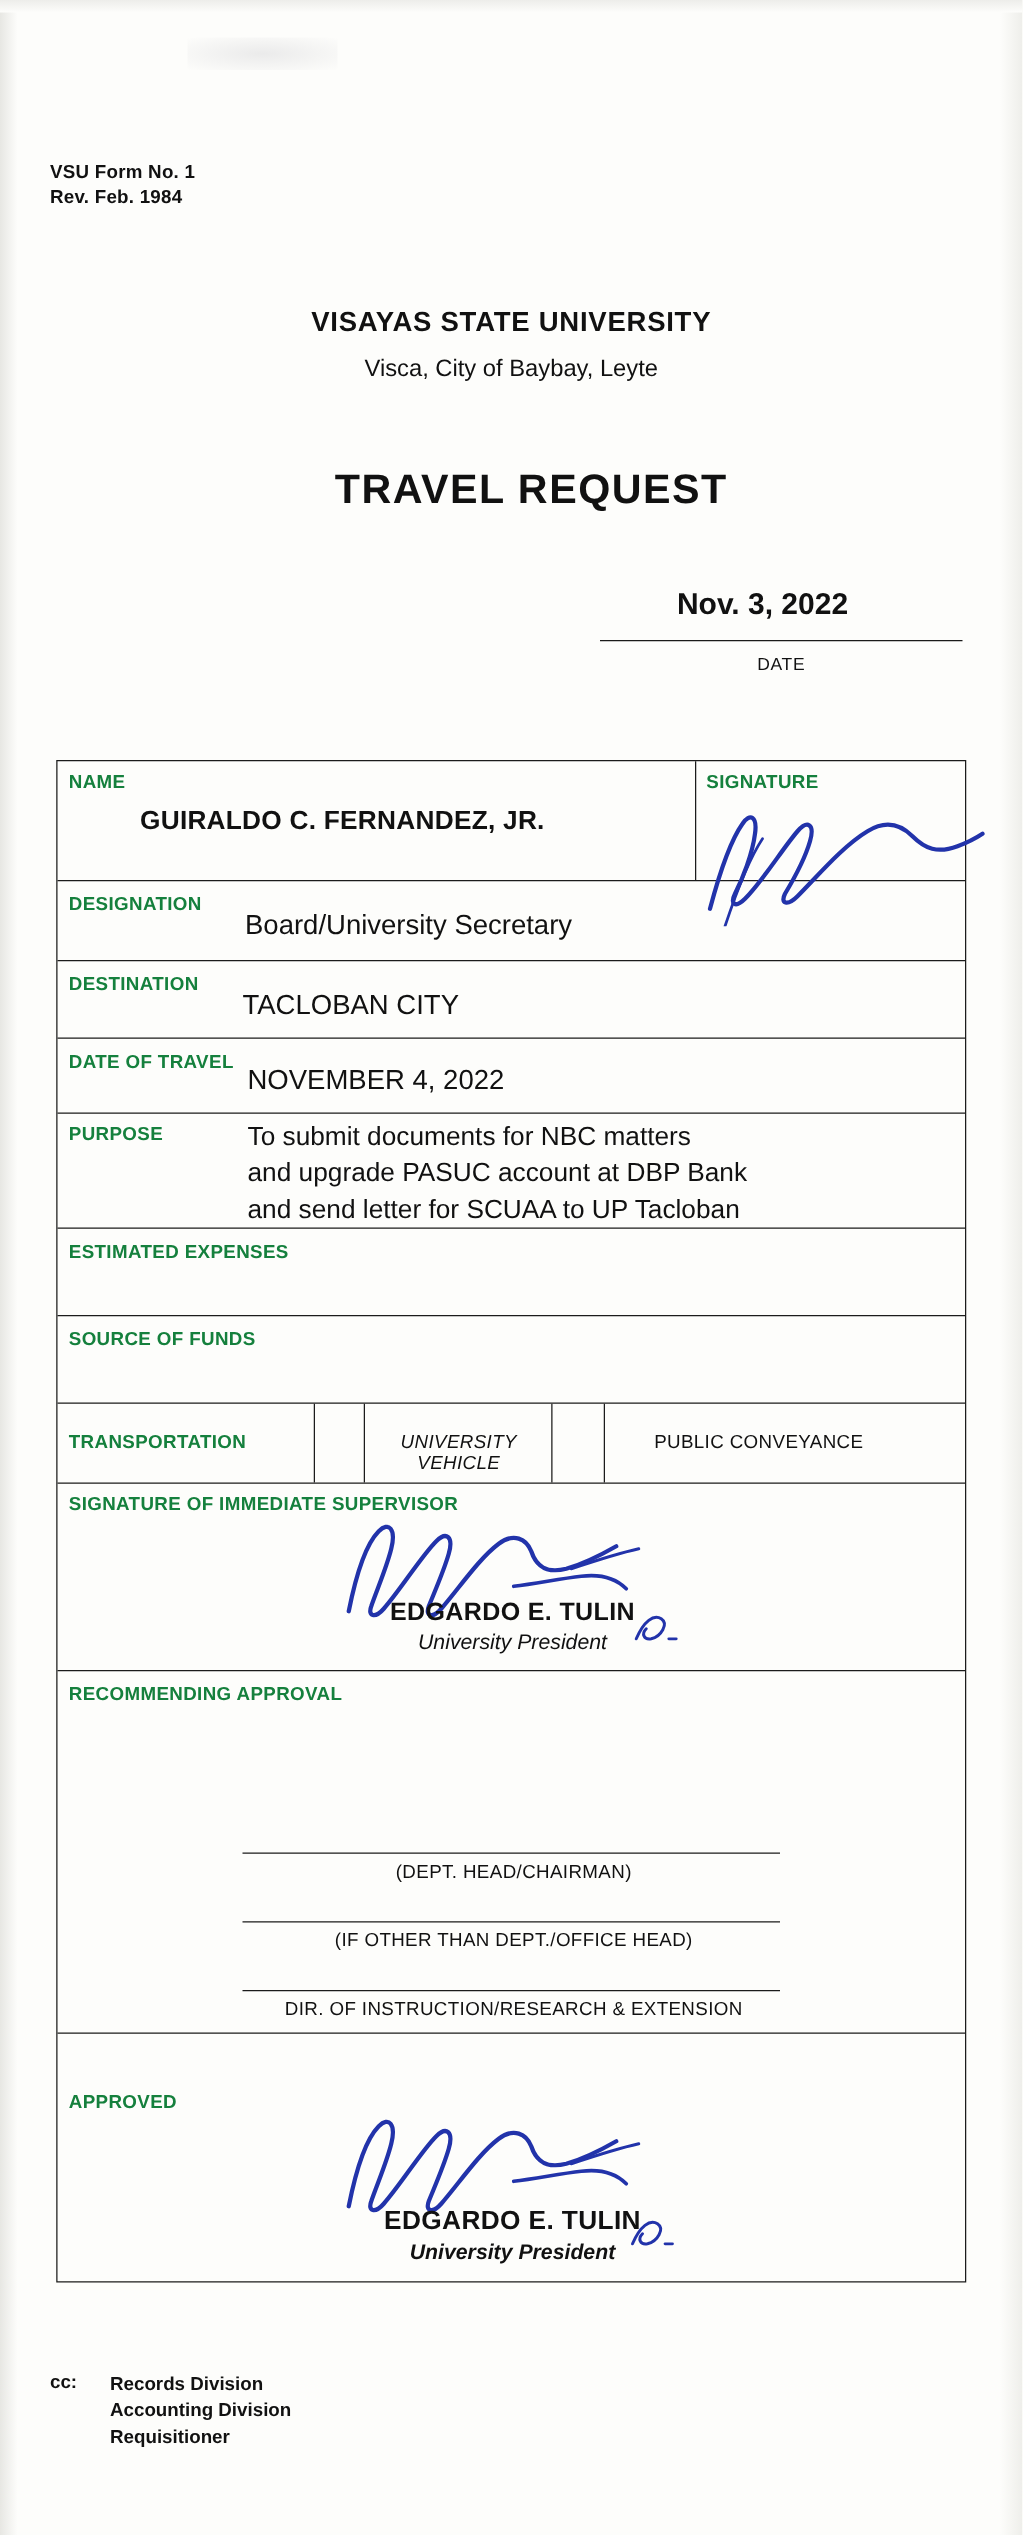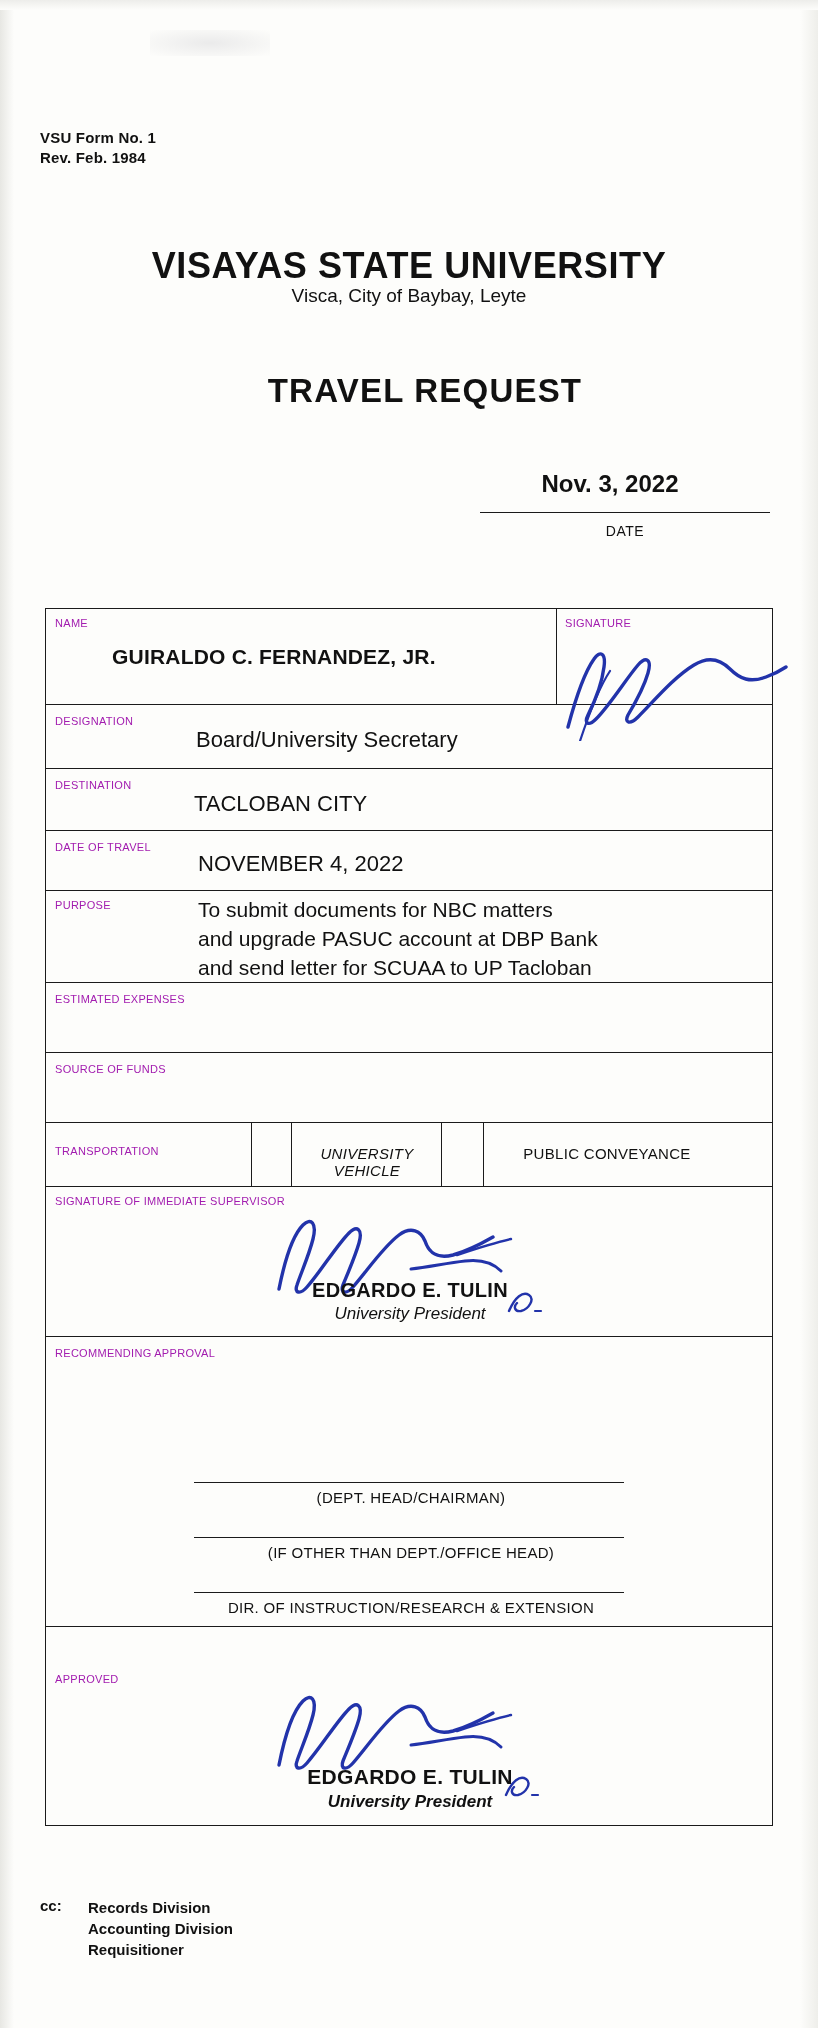--- a/index.html
+++ b/index.html
@@ -56,21 +56,21 @@
     font-weight: bold;
     line-height: 20px;
     letter-spacing: 0.2px;
   }
 
   .univ-name {
     position: absolute;
     left: 0; top: 245px;
     width: 818px;
     text-align: center;
-    font-size: 36px;
+    font-size: 22px;
     font-weight: bold;
     letter-spacing: 0.6px;
   }
   .univ-addr {
     position: absolute;
     left: 0; top: 285px;
     width: 818px;
     text-align: center;
     font-size: 19px;
   }
@@ -121,23 +121,24 @@
     box-sizing: border-box;
   }
   .row {
     position: relative;
     border-bottom: 1.6px solid #1b1b1b;
     box-sizing: border-box;
   }
   .row:last-child { border-bottom: none; margin-top: 38px; }
 
   .cap {
-    font-size: 11px;
+    font-size: 15px;
     letter-spacing: 0.3px;
-    color: #a21caf;
+    color: #15803d;
+    font-weight: bold;
   }
   .val {
     font-size: 21px;
     color: #111;
   }
 
   
   .r-name { height: 96px; }
   .r-name .cap-name { position: absolute; left: 9px; top: 8px; }
   .r-name .v-name {

